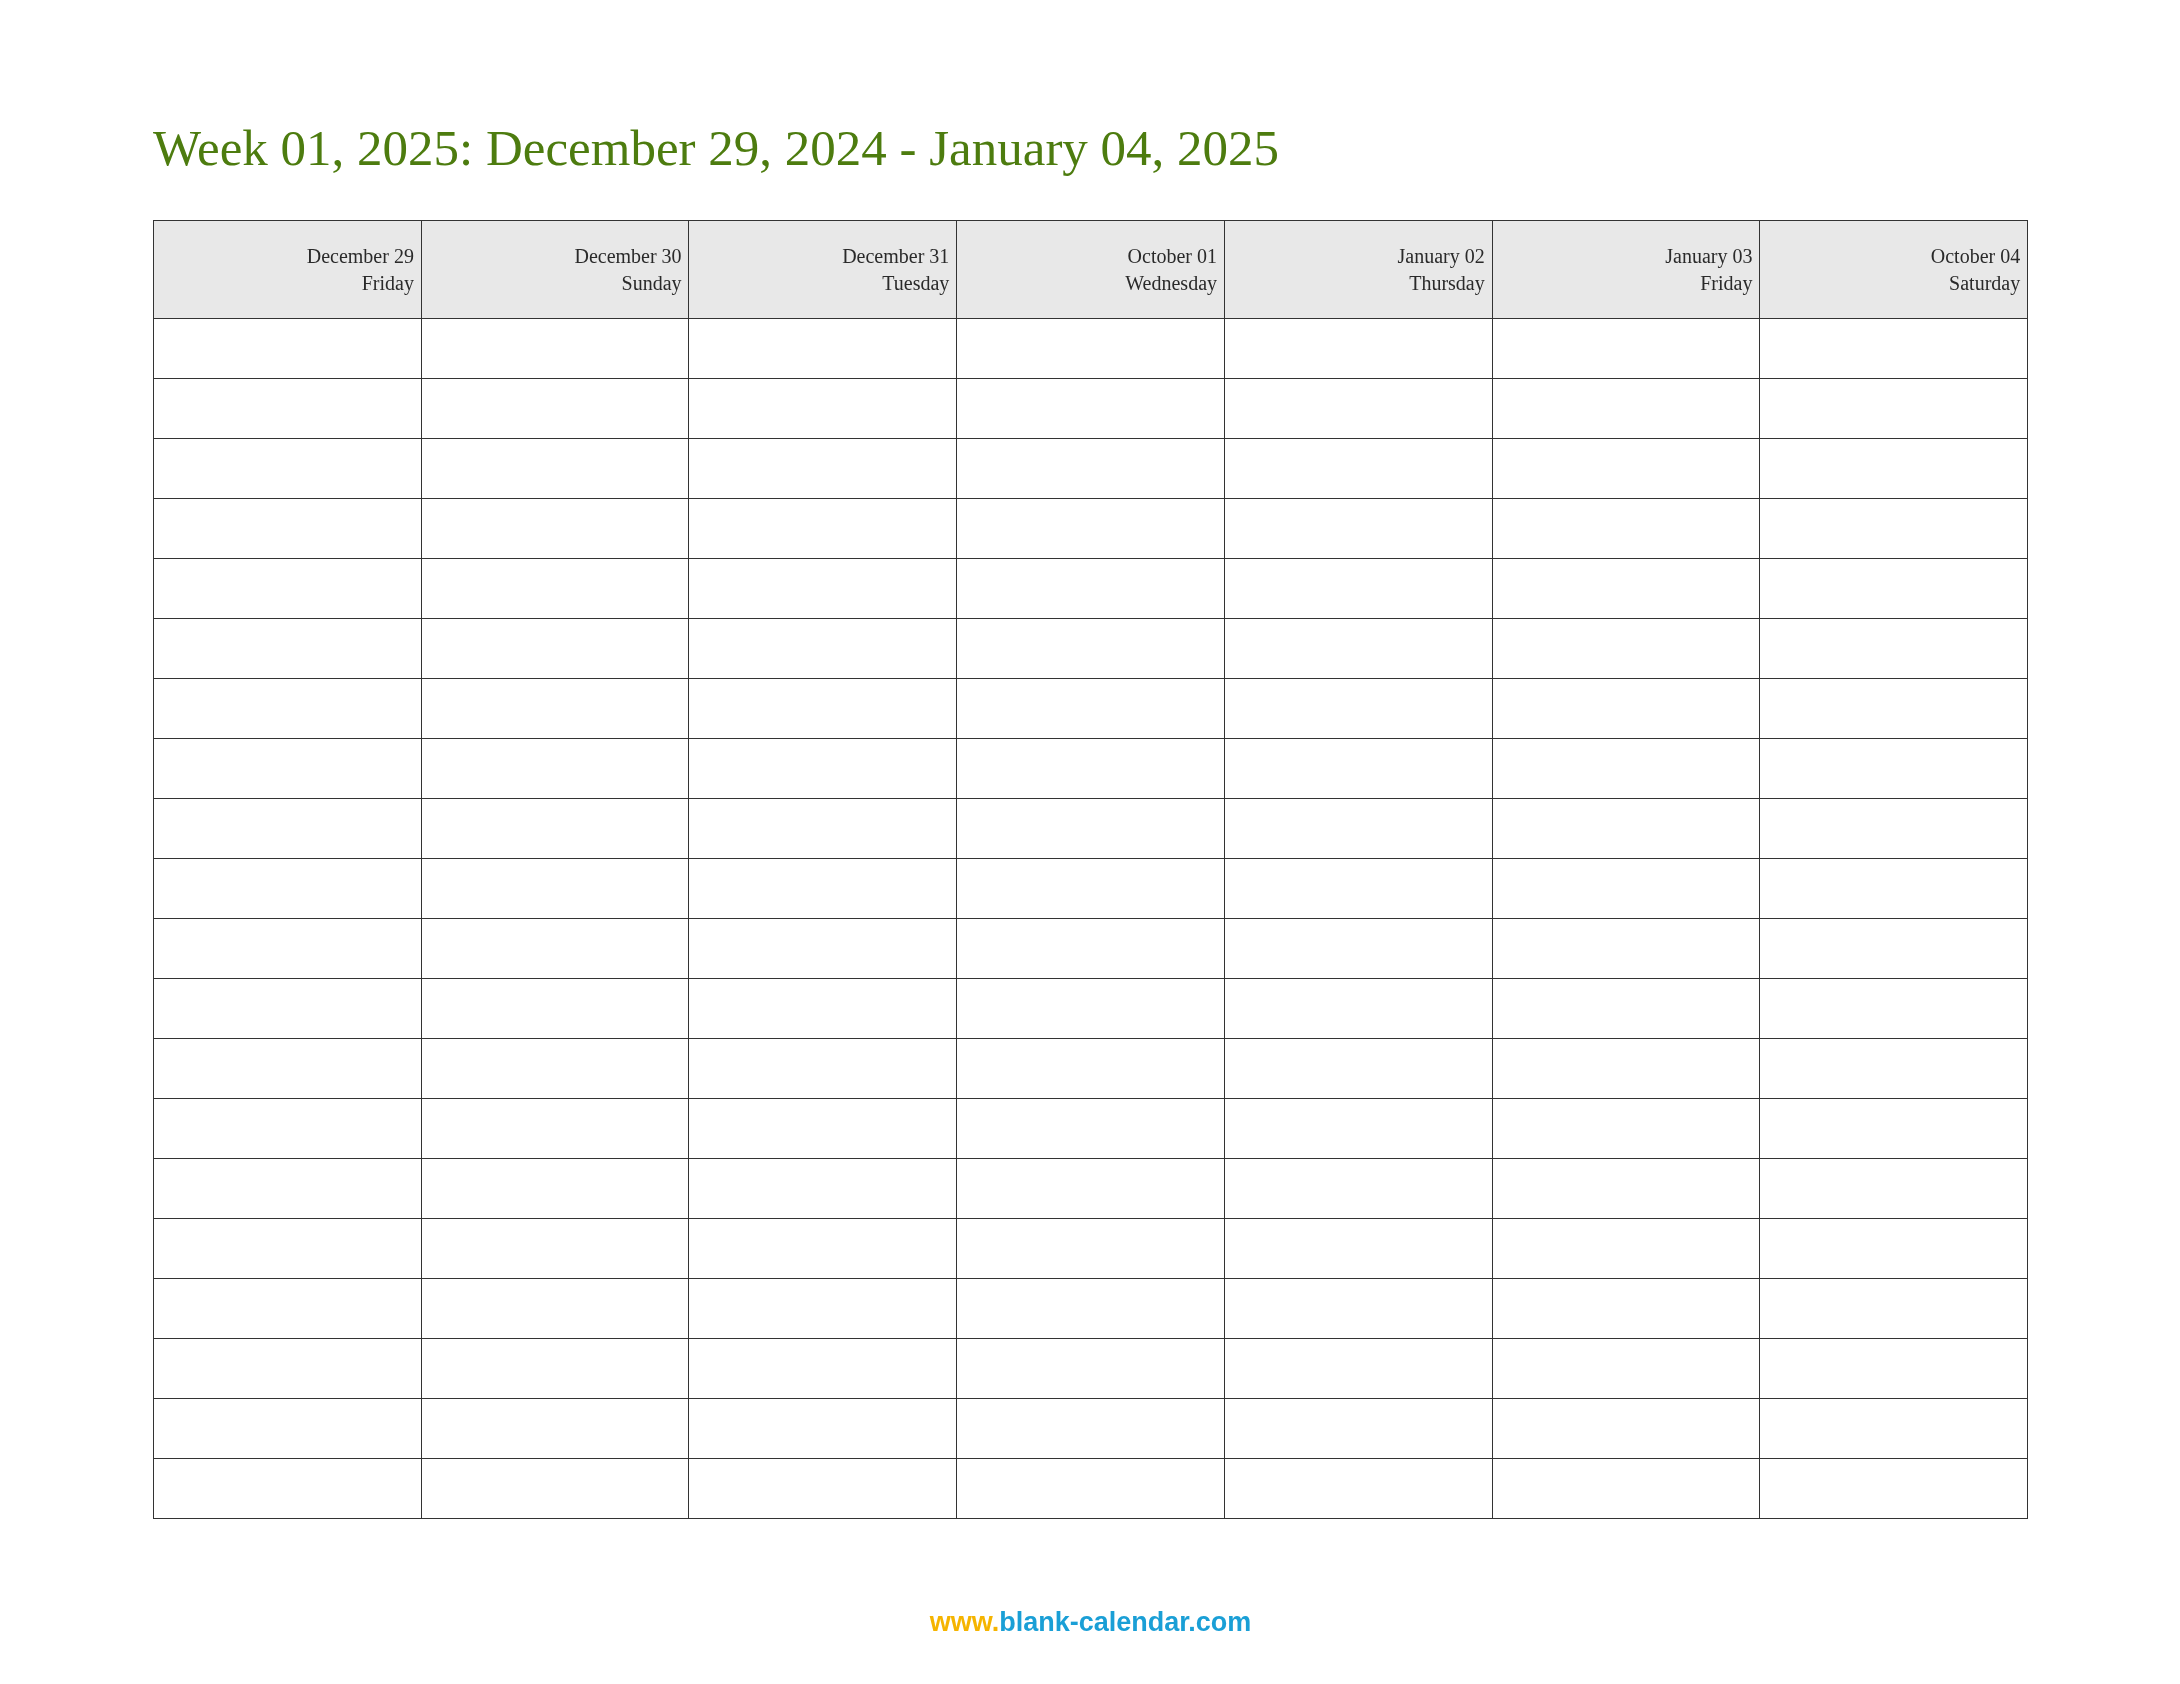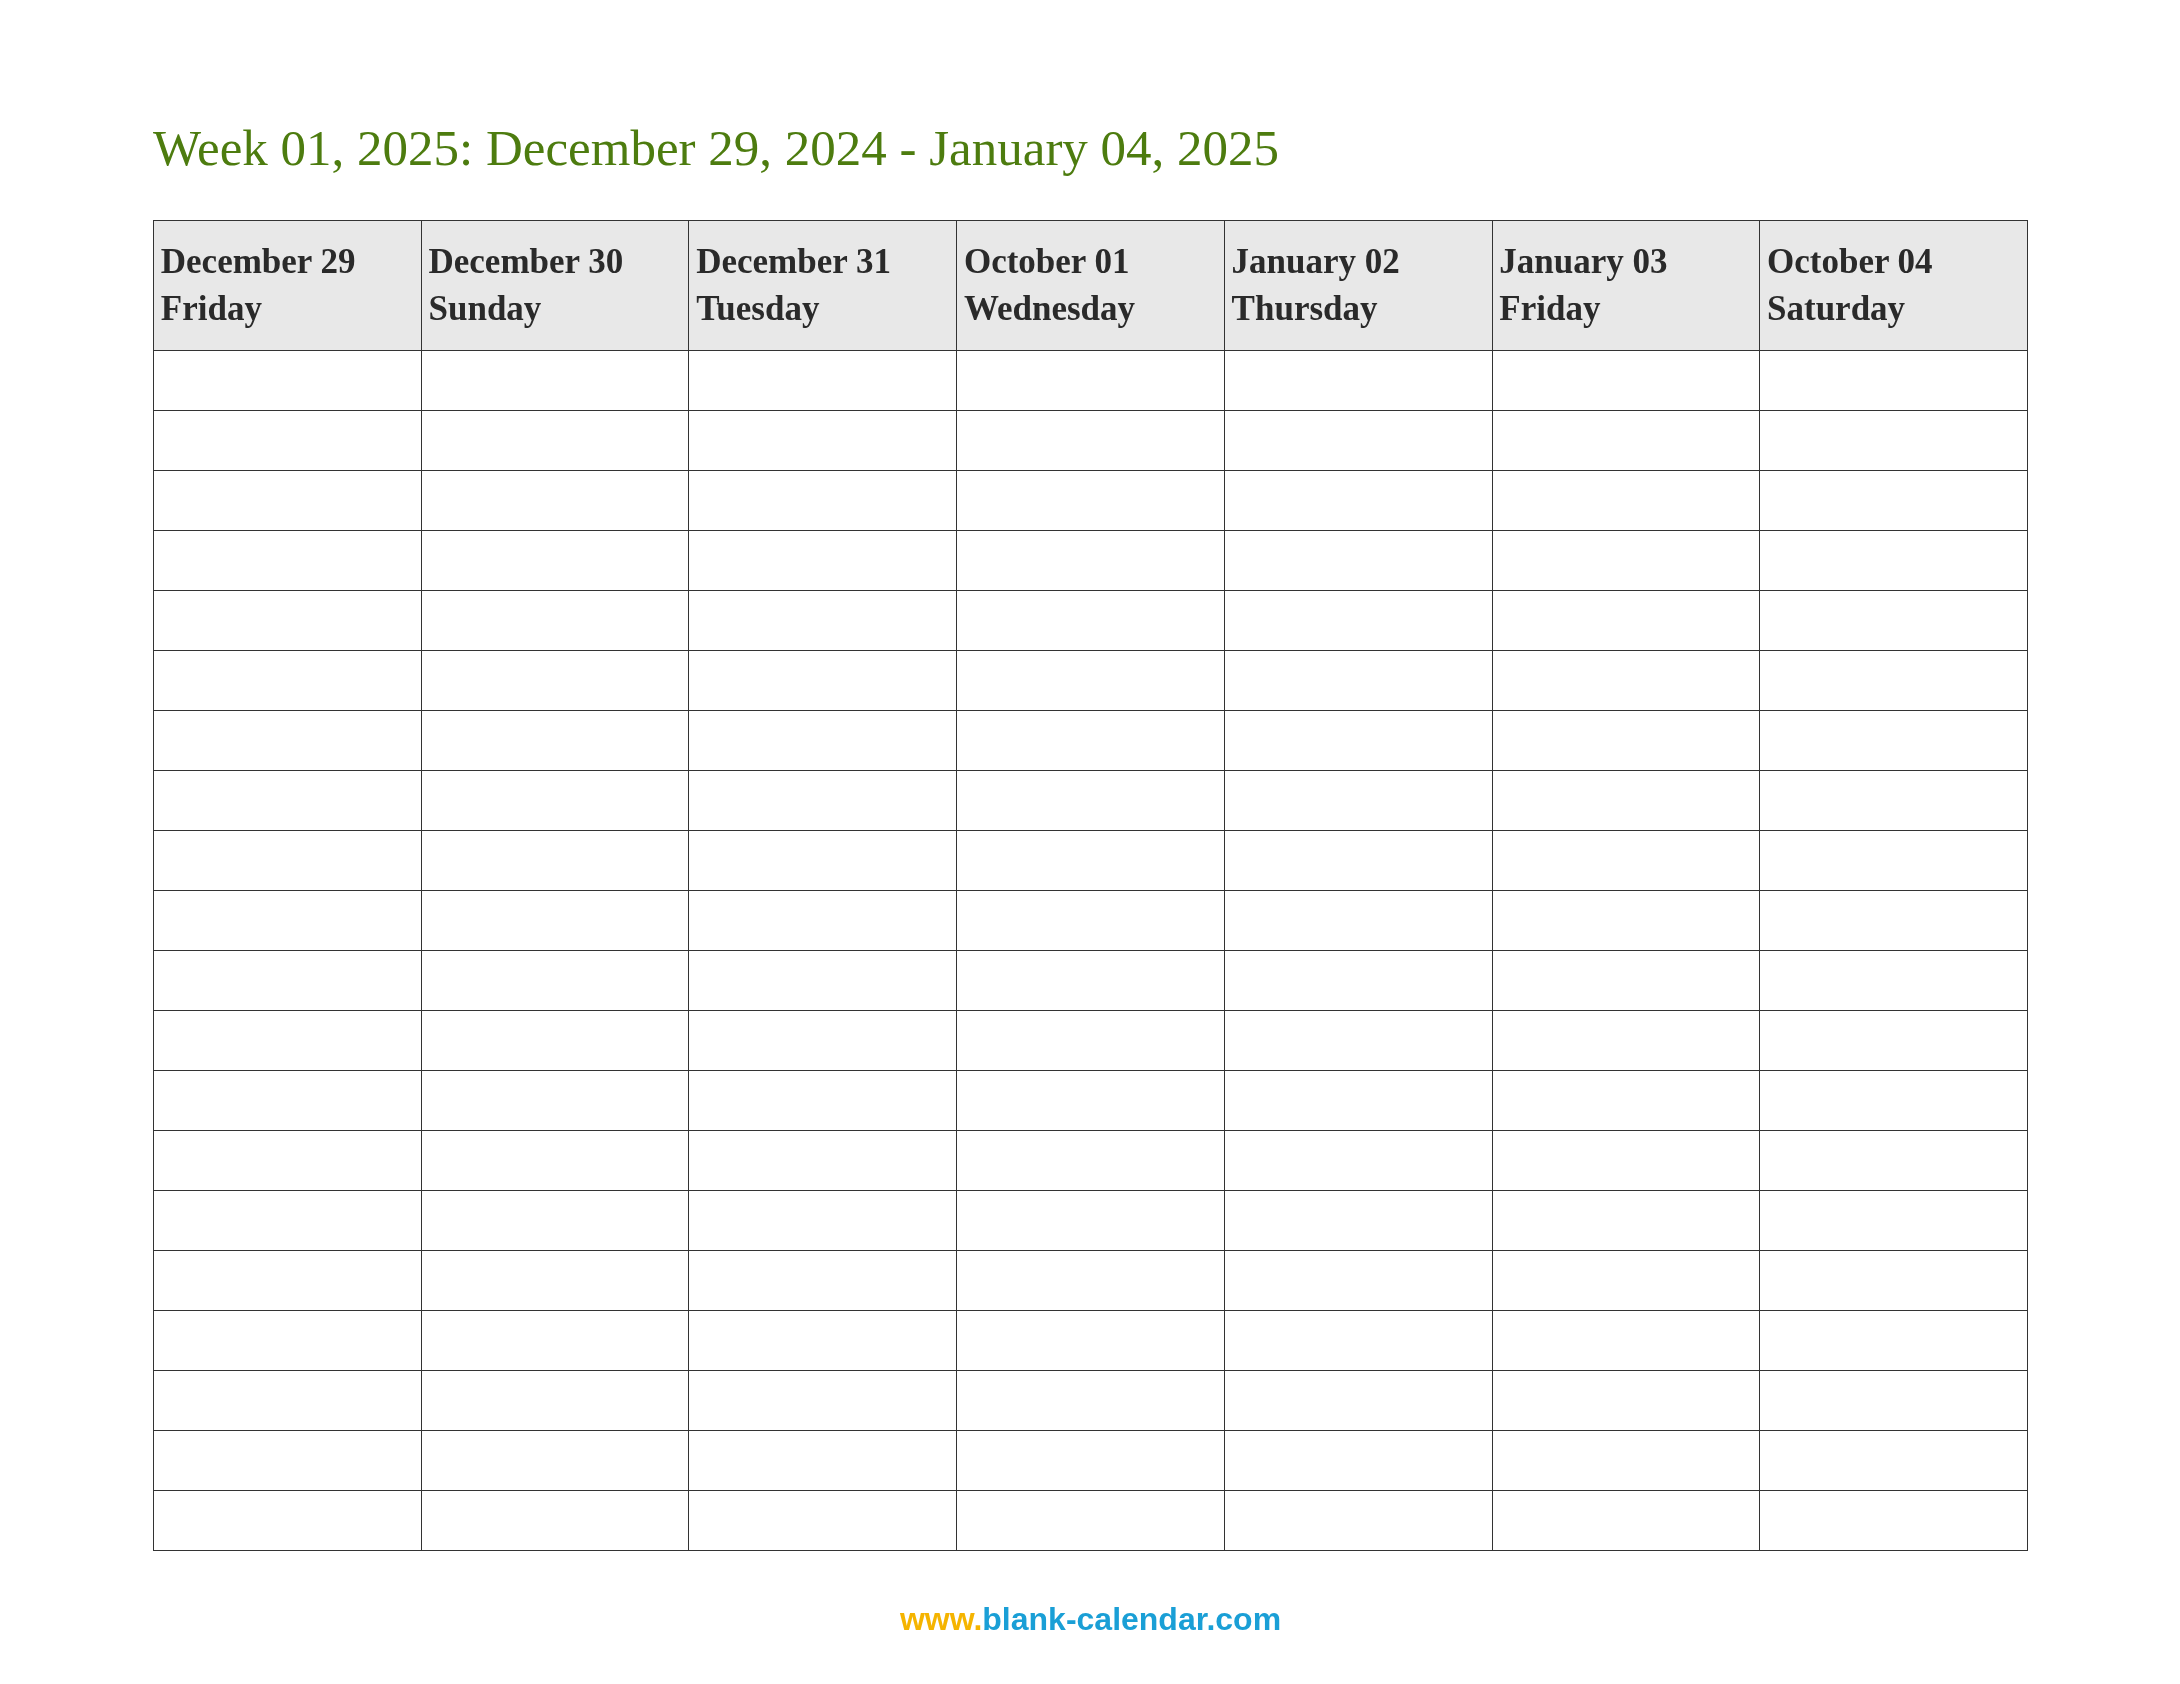--- a/index.html
+++ b/index.html
@@ -22,45 +22,45 @@
       margin-bottom: 43px;
     }
     table {
       width: 100%;
       border-collapse: collapse;
       table-layout: fixed;
     }
     th {
       background: #e8e8e8;
       border: 0.9px solid #333;
-      font-weight: bold;
-      font-size: 35px;
+      font-weight: normal;
+      font-size: 20px;
       color: #2a2a2a;
       padding: 17px 6.8px;
-      text-align: left;
+      text-align: right;
       line-height: 1.35;
       height: 98px;
     }
     th .date-line,
     th .day-line {
       display: block;
     }
     td {
       border: 0.9px solid #333;
       height: 60px;
       background: #fff;
     }
     .footer {
       position: absolute;
       bottom: 47px;
       left: 0;
       width: 100%;
       text-align: center;
       font-family: Arial, sans-serif;
-      font-size: 32px;
+      font-size: 27px;
       font-weight: bold;
     }
     .footer .prefix {
       color: #f5b400;
     }
     .footer .domain {
       color: #1a9fd6;
     }
   </style>
 </head>

